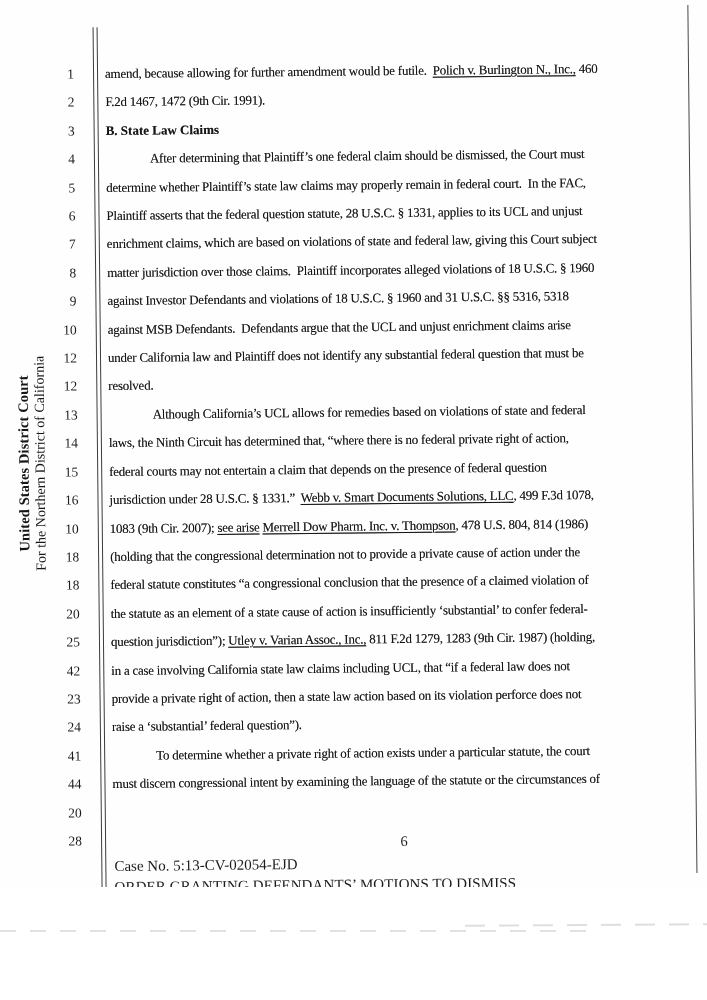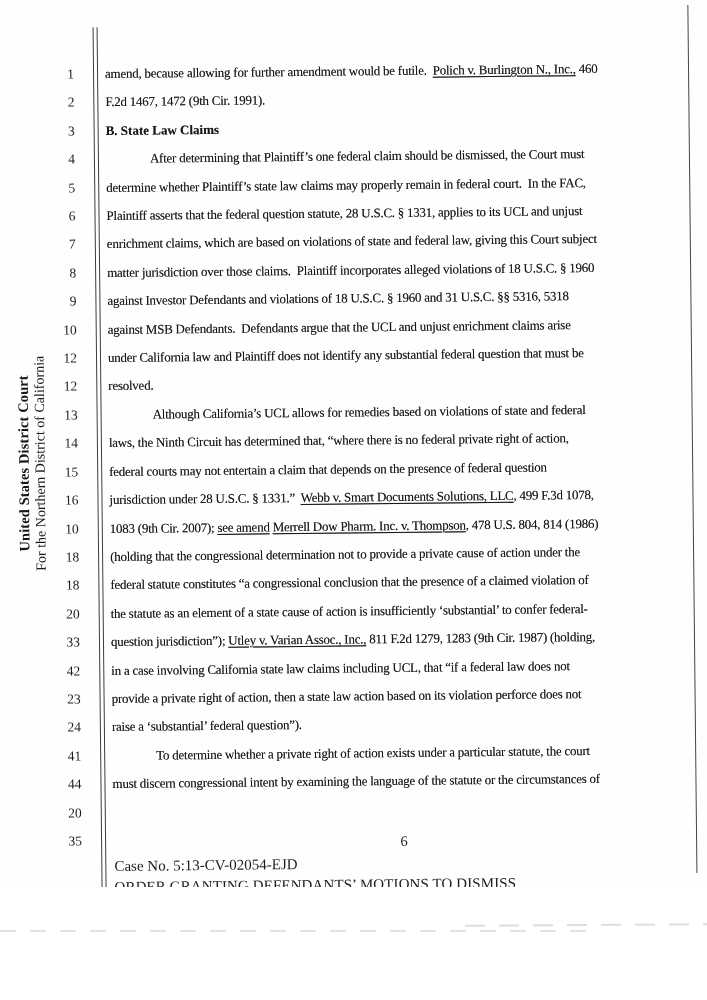--- a/index.html
+++ b/index.html
@@ -172,48 +172,48 @@
         <div class="line-no">12</div>
         <div class="line-no">12</div>
         <div class="line-no">13</div>
         <div class="line-no">14</div>
         <div class="line-no">15</div>
         <div class="line-no">16</div>
         <div class="line-no">10</div>
         <div class="line-no">18</div>
         <div class="line-no">18</div>
         <div class="line-no">20</div>
-        <div class="line-no">33</div>
+        <div class="line-no">25</div>
         <div class="line-no">42</div>
         <div class="line-no">23</div>
         <div class="line-no">24</div>
         <div class="line-no">41</div>
         <div class="line-no">44</div>
         <div class="line-no">20</div>
-        <div class="line-no">35</div>
+        <div class="line-no">28</div>
       </div>
 
     <div class="body-text" id="body-text">
         <div class="body-line"><span>amend, because allowing for further amendment would be futile.  </span><span class="u">Polich v. Burlington N., Inc.,</span><span> 460</span></div>
         <div class="body-line"><span>F.2d 1467, 1472 (9th Cir. 1991).</span></div>
         <div class="body-line"><span class="b">B. State Law Claims</span></div>
         <div class="body-line indent"><span>After determining that Plaintiff’s one federal claim should be dismissed, the Court must</span></div>
         <div class="body-line"><span>determine whether Plaintiff’s state law claims may properly remain in federal court.  In the FAC,</span></div>
         <div class="body-line"><span>Plaintiff asserts that the federal question statute, 28 U.S.C. § 1331, applies to its UCL and unjust</span></div>
         <div class="body-line"><span>enrichment claims, which are based on violations of state and federal law, giving this Court subject</span></div>
         <div class="body-line"><span>matter jurisdiction over those claims.  Plaintiff incorporates alleged violations of 18 U.S.C. § 1960</span></div>
         <div class="body-line"><span>against Investor Defendants and violations of 18 U.S.C. § 1960 and 31 U.S.C. §§ 5316, 5318</span></div>
         <div class="body-line"><span>against MSB Defendants.  Defendants argue that the UCL and unjust enrichment claims arise</span></div>
         <div class="body-line"><span>under California law and Plaintiff does not identify any substantial federal question that must be</span></div>
         <div class="body-line"><span>resolved.</span></div>
         <div class="body-line indent"><span>Although California’s UCL allows for remedies based on violations of state and federal</span></div>
         <div class="body-line"><span>laws, the Ninth Circuit has determined that, “where there is no federal private right of action,</span></div>
         <div class="body-line"><span>federal courts may not entertain a claim that depends on the presence of federal question</span></div>
         <div class="body-line"><span>jurisdiction under 28 U.S.C. § 1331.”  </span><span class="u">Webb v. Smart Documents Solutions, LLC</span><span>, 499 F.3d 1078,</span></div>
-        <div class="body-line"><span>1083 (9th Cir. 2007); </span><span class="u">see amend</span><span> </span><span class="u">Merrell Dow Pharm. Inc. v. Thompson</span><span>, 478 U.S. 804, 814 (1986)</span></div>
+        <div class="body-line"><span>1083 (9th Cir. 2007); </span><span class="u">see arise</span><span> </span><span class="u">Merrell Dow Pharm. Inc. v. Thompson</span><span>, 478 U.S. 804, 814 (1986)</span></div>
         <div class="body-line"><span>(holding that the congressional determination not to provide a private cause of action under the</span></div>
         <div class="body-line"><span>federal statute constitutes “a congressional conclusion that the presence of a claimed violation of</span></div>
         <div class="body-line"><span>the statute as an element of a state cause of action is insufficiently ‘substantial’ to confer federal-</span></div>
         <div class="body-line"><span>question jurisdiction”); </span><span class="u">Utley v. Varian Assoc., Inc.,</span><span> 811 F.2d 1279, 1283 (9th Cir. 1987) (holding,</span></div>
         <div class="body-line"><span>in a case involving California state law claims including UCL, that “if a federal law does not</span></div>
         <div class="body-line"><span>provide a private right of action, then a state law action based on its violation perforce does not</span></div>
         <div class="body-line"><span>raise a ‘substantial’ federal question”).</span></div>
         <div class="body-line indent"><span>To determine whether a private right of action exists under a particular statute, the court</span></div>
         <div class="body-line"><span>must discern congressional intent by examining the language of the statute or the circumstances of</span></div>
       </div>

